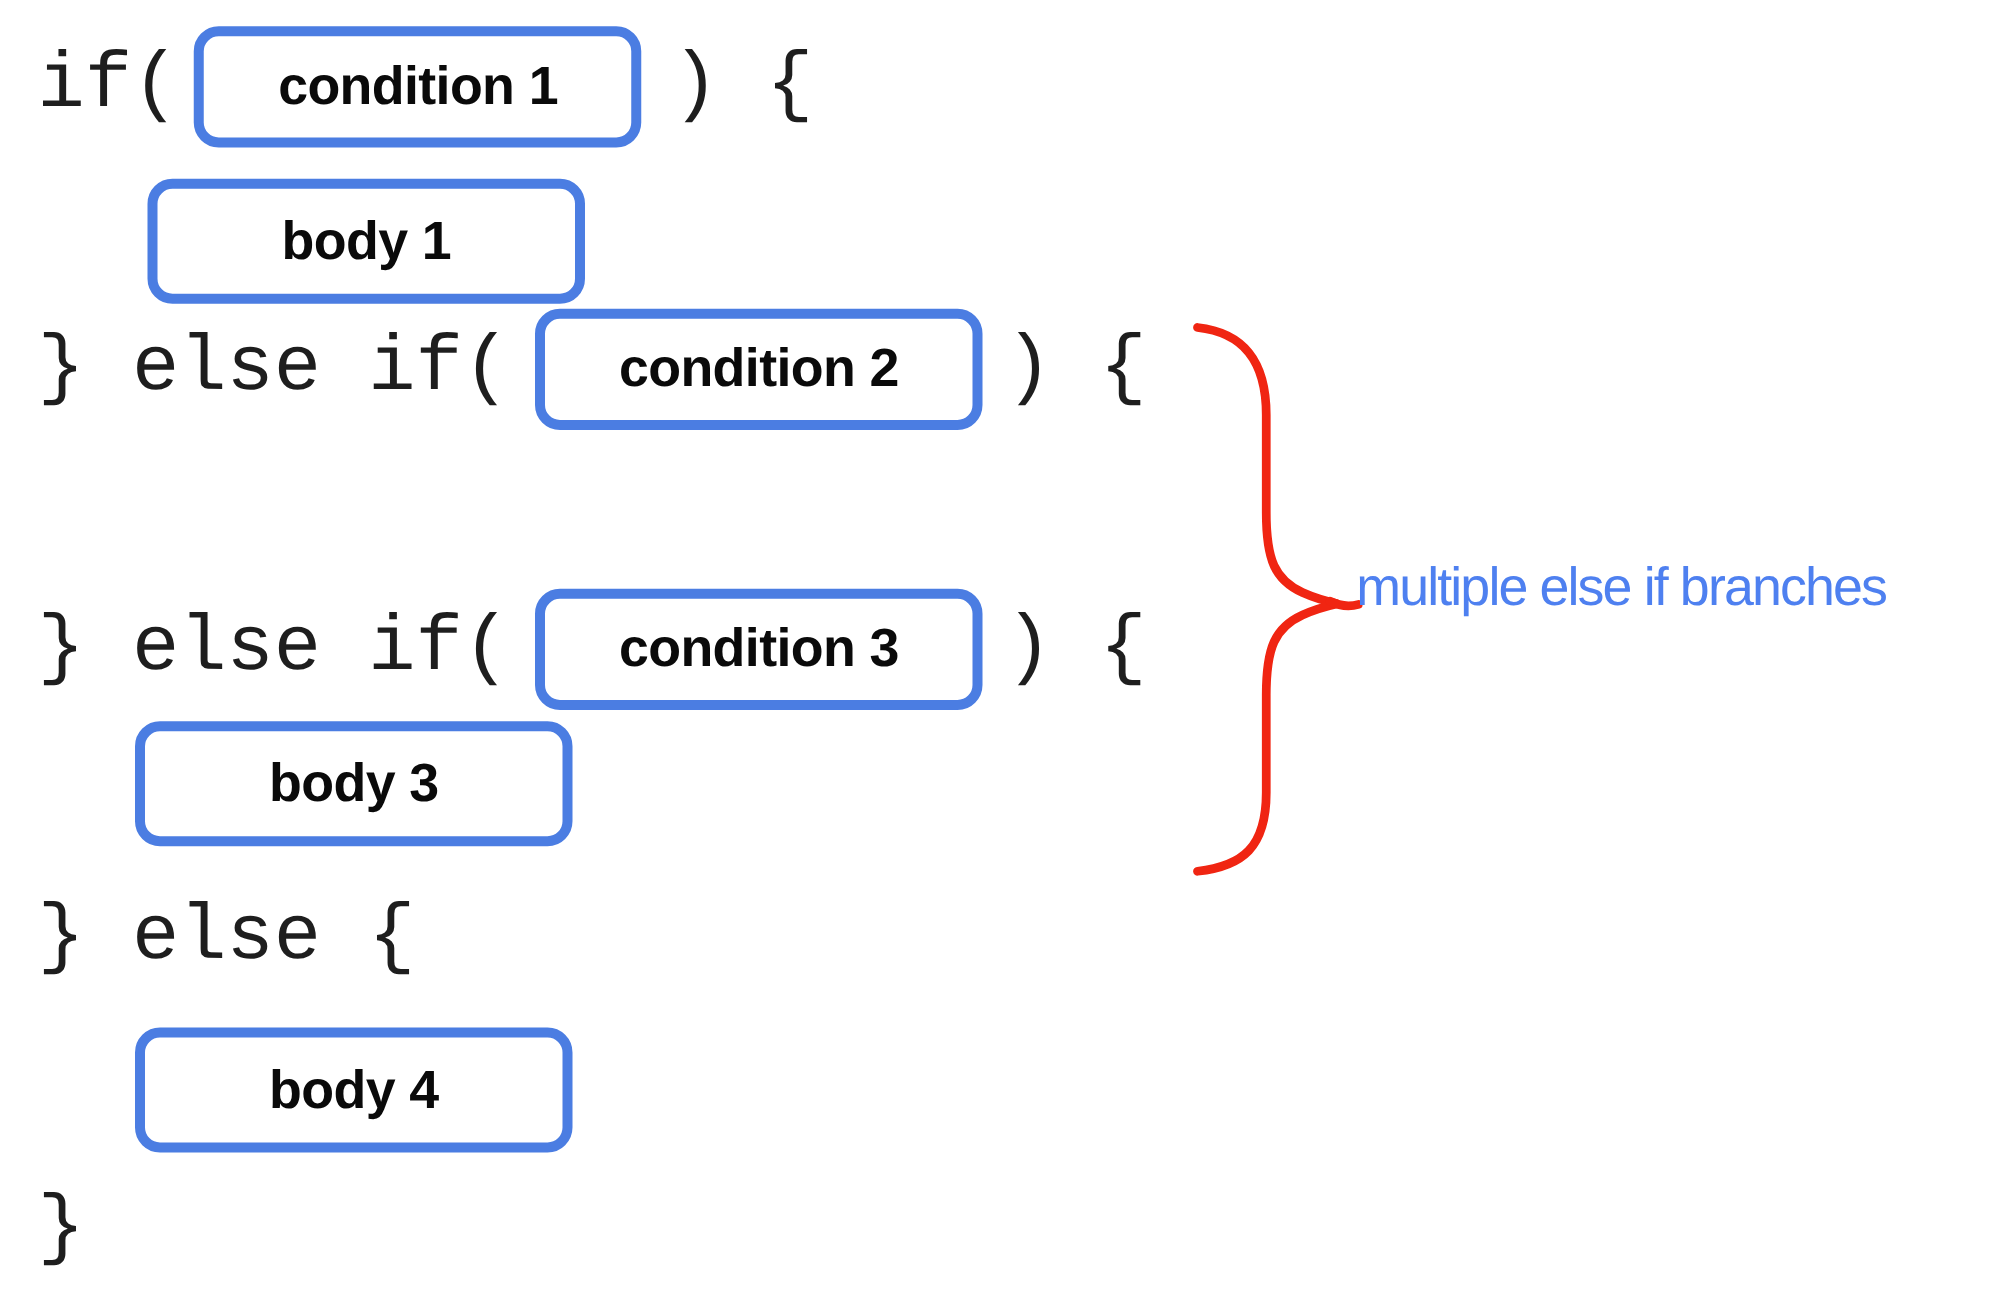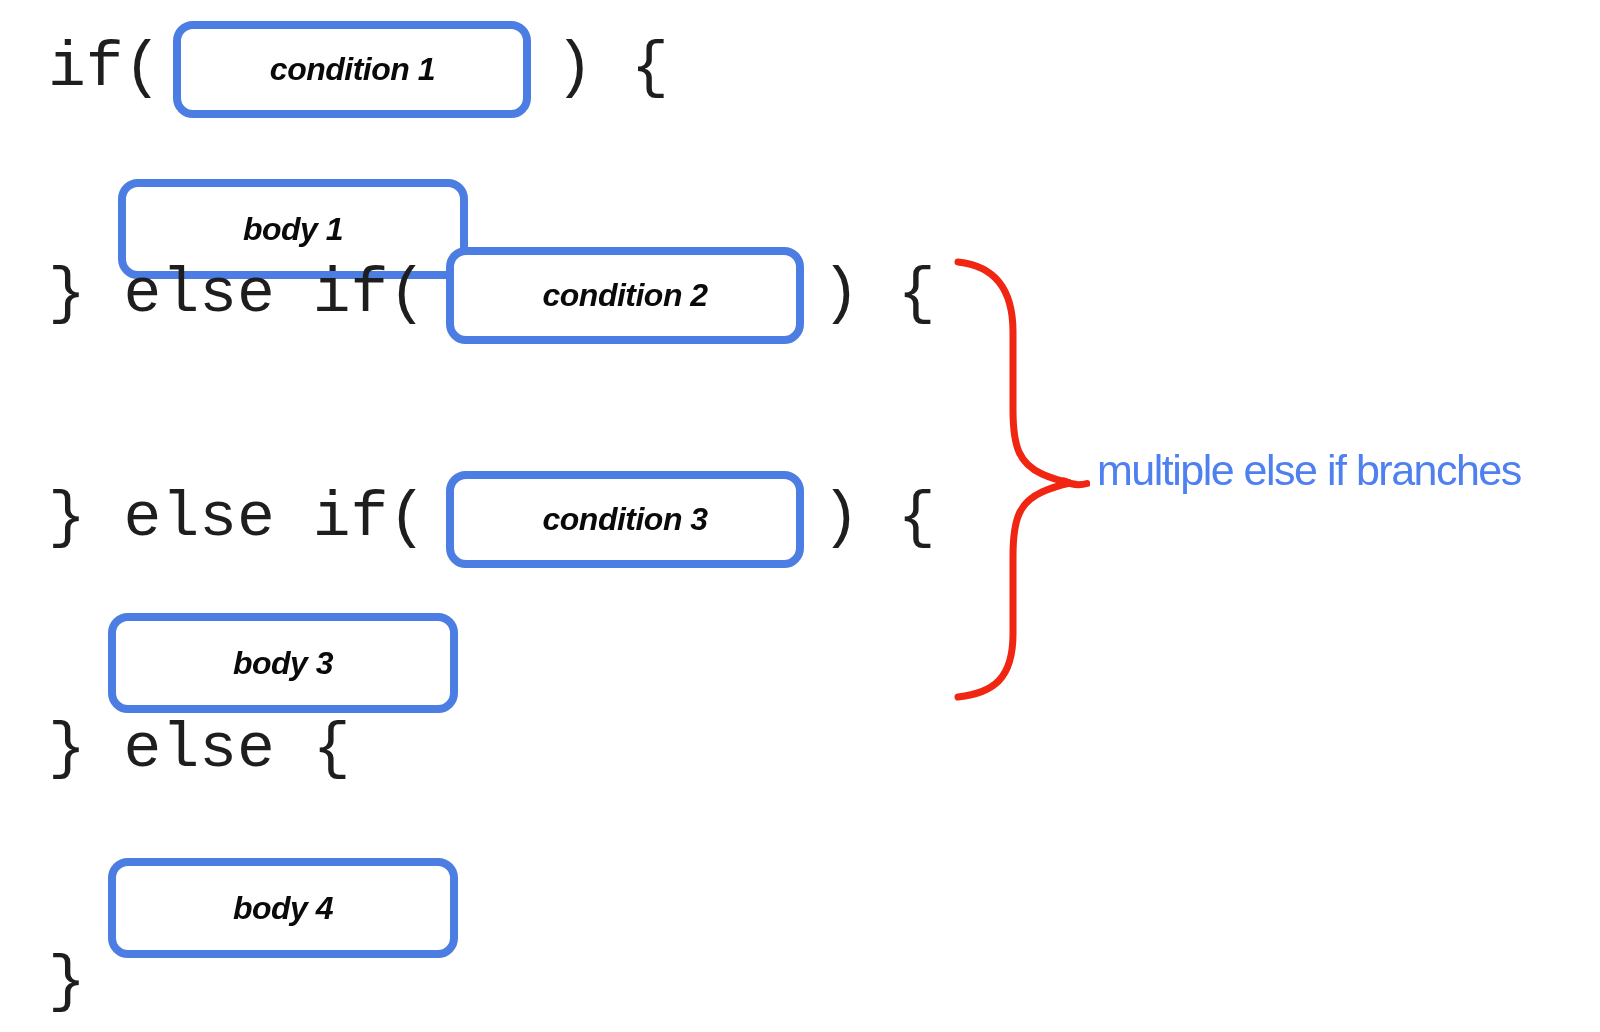--- a/index.html
+++ b/index.html
@@ -10,21 +10,21 @@
   .canvas {
     position: relative;
     width: 1600px;
     height: 1032px;
     background: #ffffff;
     overflow: hidden;
     font-family: "Liberation Sans", sans-serif;
   }
   .code-row {
     position: absolute;
-    left: 48px;
+    left: 30px;
     height: 98px;
     display: flex;
     align-items: center;
     justify-content: space-between;
   }
   .code {
     font-family: "Liberation Mono", "DejaVu Sans Mono", monospace;
     font-size: 63px;
     color: #1e1e1e;
     white-space: pre;
@@ -44,42 +44,39 @@
     height: 97px;
   }
   .cond-box.first { margin-left: 12px; }
   .cond-box.nested { margin-left: 20px; }
   .suffix-first { margin-left: 24px; }
   .suffix-nested { margin-left: 18px; }
   .body-box {
     position: absolute;
     width: 350px;
     height: 100px;
-    margin-top: 36px;
   }
   .box-label {
     font-family: "Liberation Sans", sans-serif;
-    font-size: 32px;
+    font-size: 43px;
     font-weight: bold;
     color: #0a0a0a;
     letter-spacing: -0.5px;
     white-space: pre;
-    font-style: italic;
   }
   .annotation-label {
     position: absolute;
     left: 1085px;
     top: 446px;
     font-family: "Liberation Sans", sans-serif;
     font-size: 43px;
     font-weight: normal;
     letter-spacing: -1.5px;
     color: #4e80f0;
     white-space: pre;
-    margin-left: 12px;
   }
   .brace-svg {
     position: absolute;
     left: 930px;
     top: 252px;
     width: 160px;
     height: 452px;
   }
 </style>
 </head>

